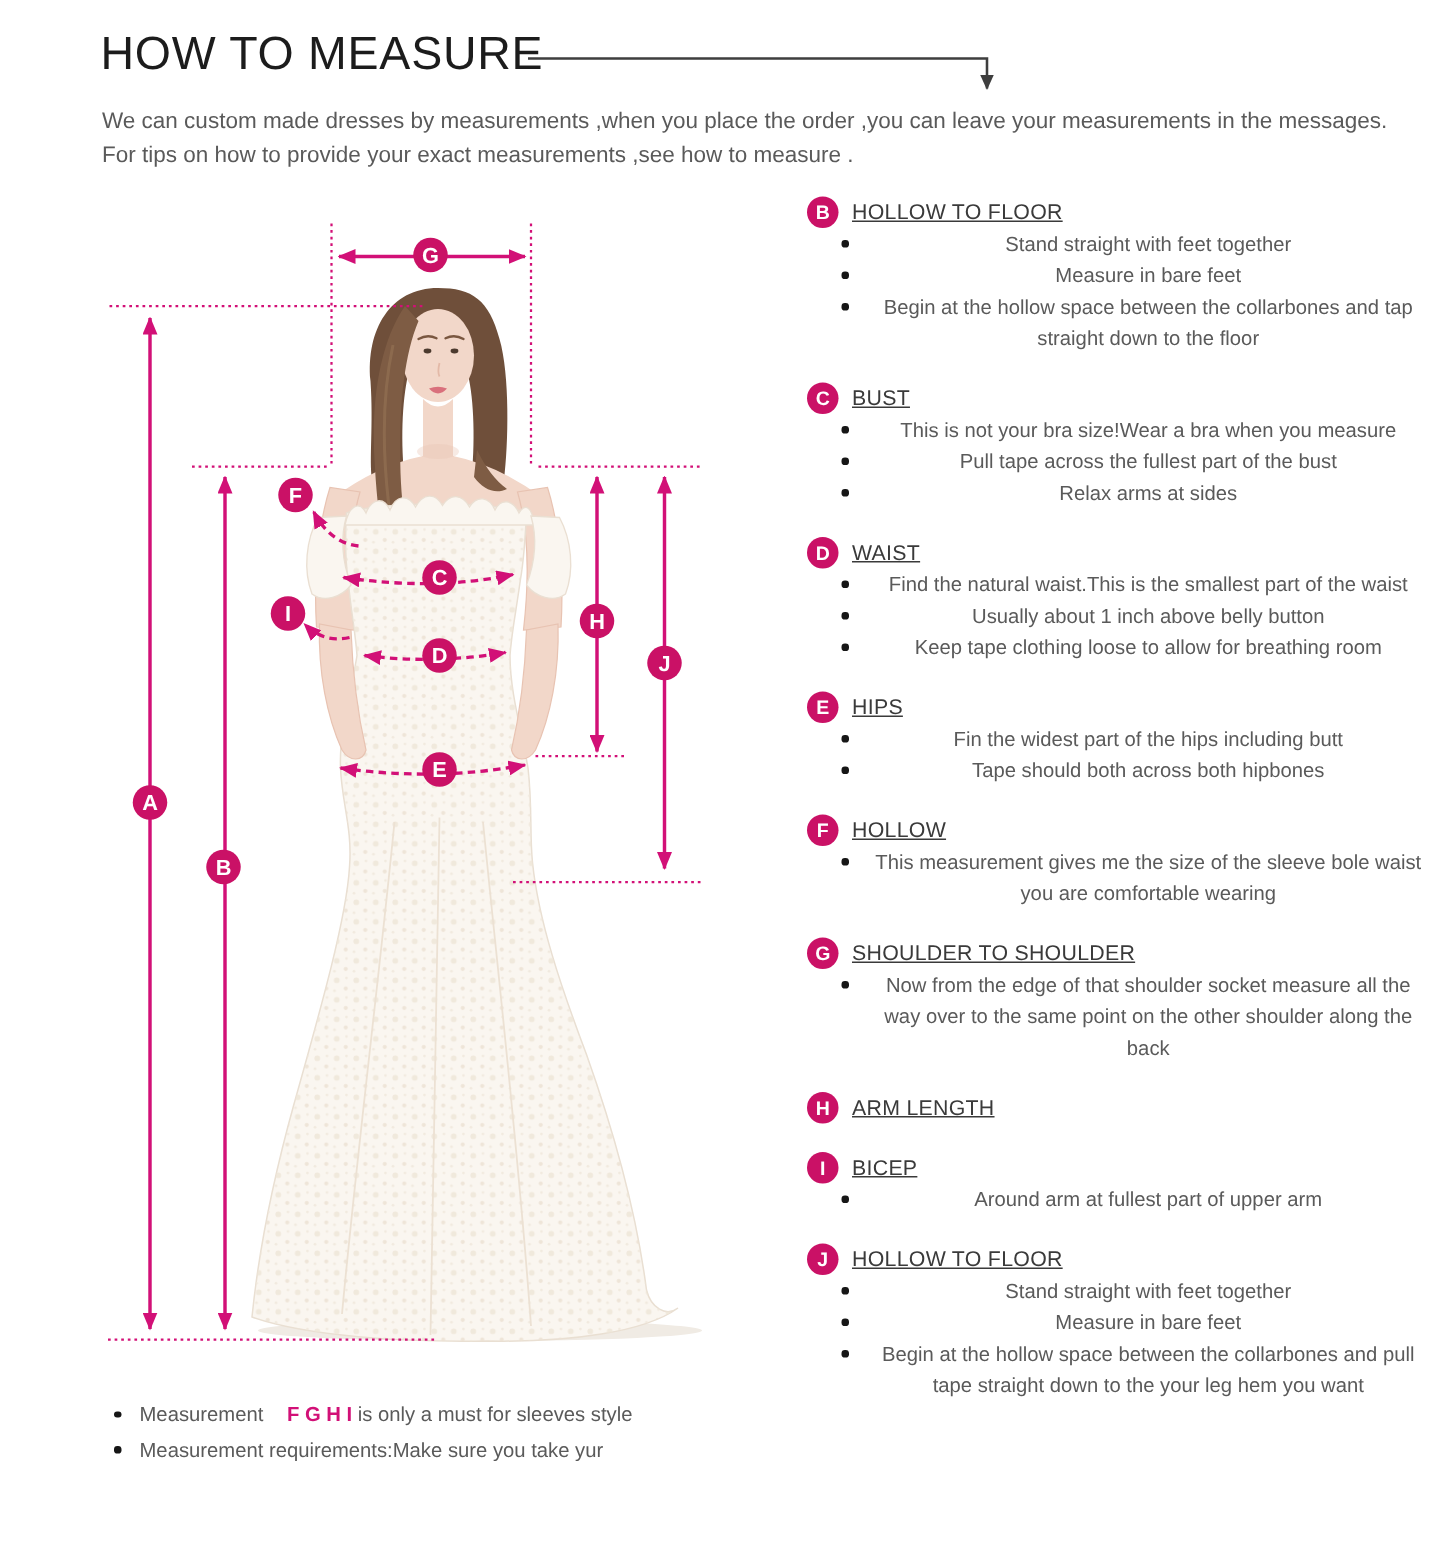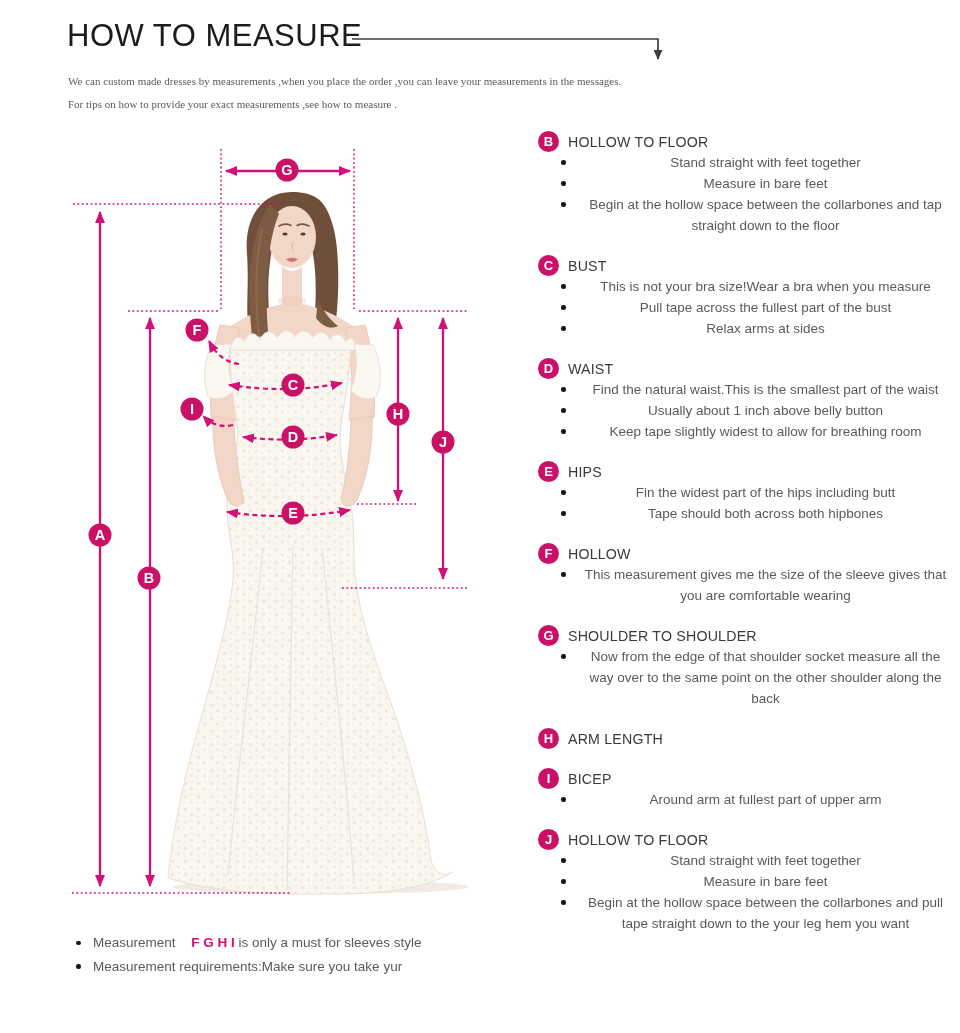--- a/index.html
+++ b/index.html
@@ -11,33 +11,33 @@
   html,body{margin:0;padding:0;background:#ffffff;}
   .canvas{
     position:relative;width:960px;height:974px;background:#ffffff;overflow:hidden;
     font-family:"Liberation Sans","DejaVu Sans",sans-serif;
   }
   .page-title{
     position:absolute;left:67px;top:18px;margin:0;
     font-size:31px;font-weight:400;letter-spacing:0.5px;color:#1c1c1c;
   }
   .intro{position:absolute;left:68px;top:74px;width:860px;}
-  .intro p{margin:0 0 9px 0;font-size:11px;line-height:14px;color:var(--body-text);font-family:Liberation Serif, serif;}
+  .intro p{margin:0 0 9px 0;font-size:15px;line-height:14px;color:var(--body-text);}
   .figure-svg{position:absolute;left:0;top:0;}
 
   
   .guide-col{position:absolute;left:538px;top:131px;width:410px;}
   .m-section{margin:0 0 19px 0;}
   .sec-head{display:flex;align-items:center;height:21px;}
   .badge{
     width:21px;height:21px;border-radius:50%;background:var(--badge);
     color:#fff;font-size:13px;font-weight:700;line-height:21px;text-align:center;
     flex:0 0 21px;
   }
-  .sec-title{margin:0 0 0 9px;font-size:14.2px;font-weight:400;color:var(--head-text);letter-spacing:0.2px;}
+  .sec-title{margin:0 0 0 9px;font-size:14.2px;font-weight:400;color:var(--head-text);letter-spacing:0.2px;text-decoration:underline;}
   .sec-bullets{margin:0;padding:0;list-style:none;}
   .sec-bullets li{
     position:relative;padding-left:45px;font-size:13.5px;line-height:21px;color:var(--body-text);text-align:center;
   }
   .sec-bullets li::before{
     content:"";position:absolute;left:23px;top:8px;width:4.5px;height:4.5px;border-radius:50%;background:#161616;
   }
 
   
   .notes{position:absolute;left:76px;top:931px;width:414px;margin:0;padding:0;list-style:none;}
@@ -251,42 +251,42 @@
   </section>
 
   <section class="m-section">
     <div class="sec-head">
       <span class="badge">D</span>
       <h3 class="sec-title">WAIST</h3>
     </div>
     <ul class="sec-bullets">
           <li>Find the natural waist.This is the smallest part of the waist</li>
           <li>Usually about 1 inch above belly button</li>
-          <li>Keep tape slightly widest to allow for breathing room</li>
+          <li>Keep tape clothing loose to allow for breathing room</li>
         </ul>
   </section>
 
   <section class="m-section">
     <div class="sec-head">
       <span class="badge">E</span>
       <h3 class="sec-title">HIPS</h3>
     </div>
     <ul class="sec-bullets">
           <li>Fin the widest part of the hips including butt</li>
           <li>Tape should both across both hipbones</li>
         </ul>
   </section>
 
   <section class="m-section">
     <div class="sec-head">
       <span class="badge">F</span>
       <h3 class="sec-title">HOLLOW</h3>
     </div>
     <ul class="sec-bullets">
-          <li>This measurement gives me the size of the sleeve gives that you are comfortable wearing</li>
+          <li>This measurement gives me the size of the sleeve bole waist you are comfortable wearing</li>
         </ul>
   </section>
 
   <section class="m-section">
     <div class="sec-head">
       <span class="badge">G</span>
       <h3 class="sec-title">SHOULDER TO SHOULDER</h3>
     </div>
     <ul class="sec-bullets">
           <li>Now from the edge of that shoulder socket measure all the way over to the same point on the other shoulder along the back</li>

